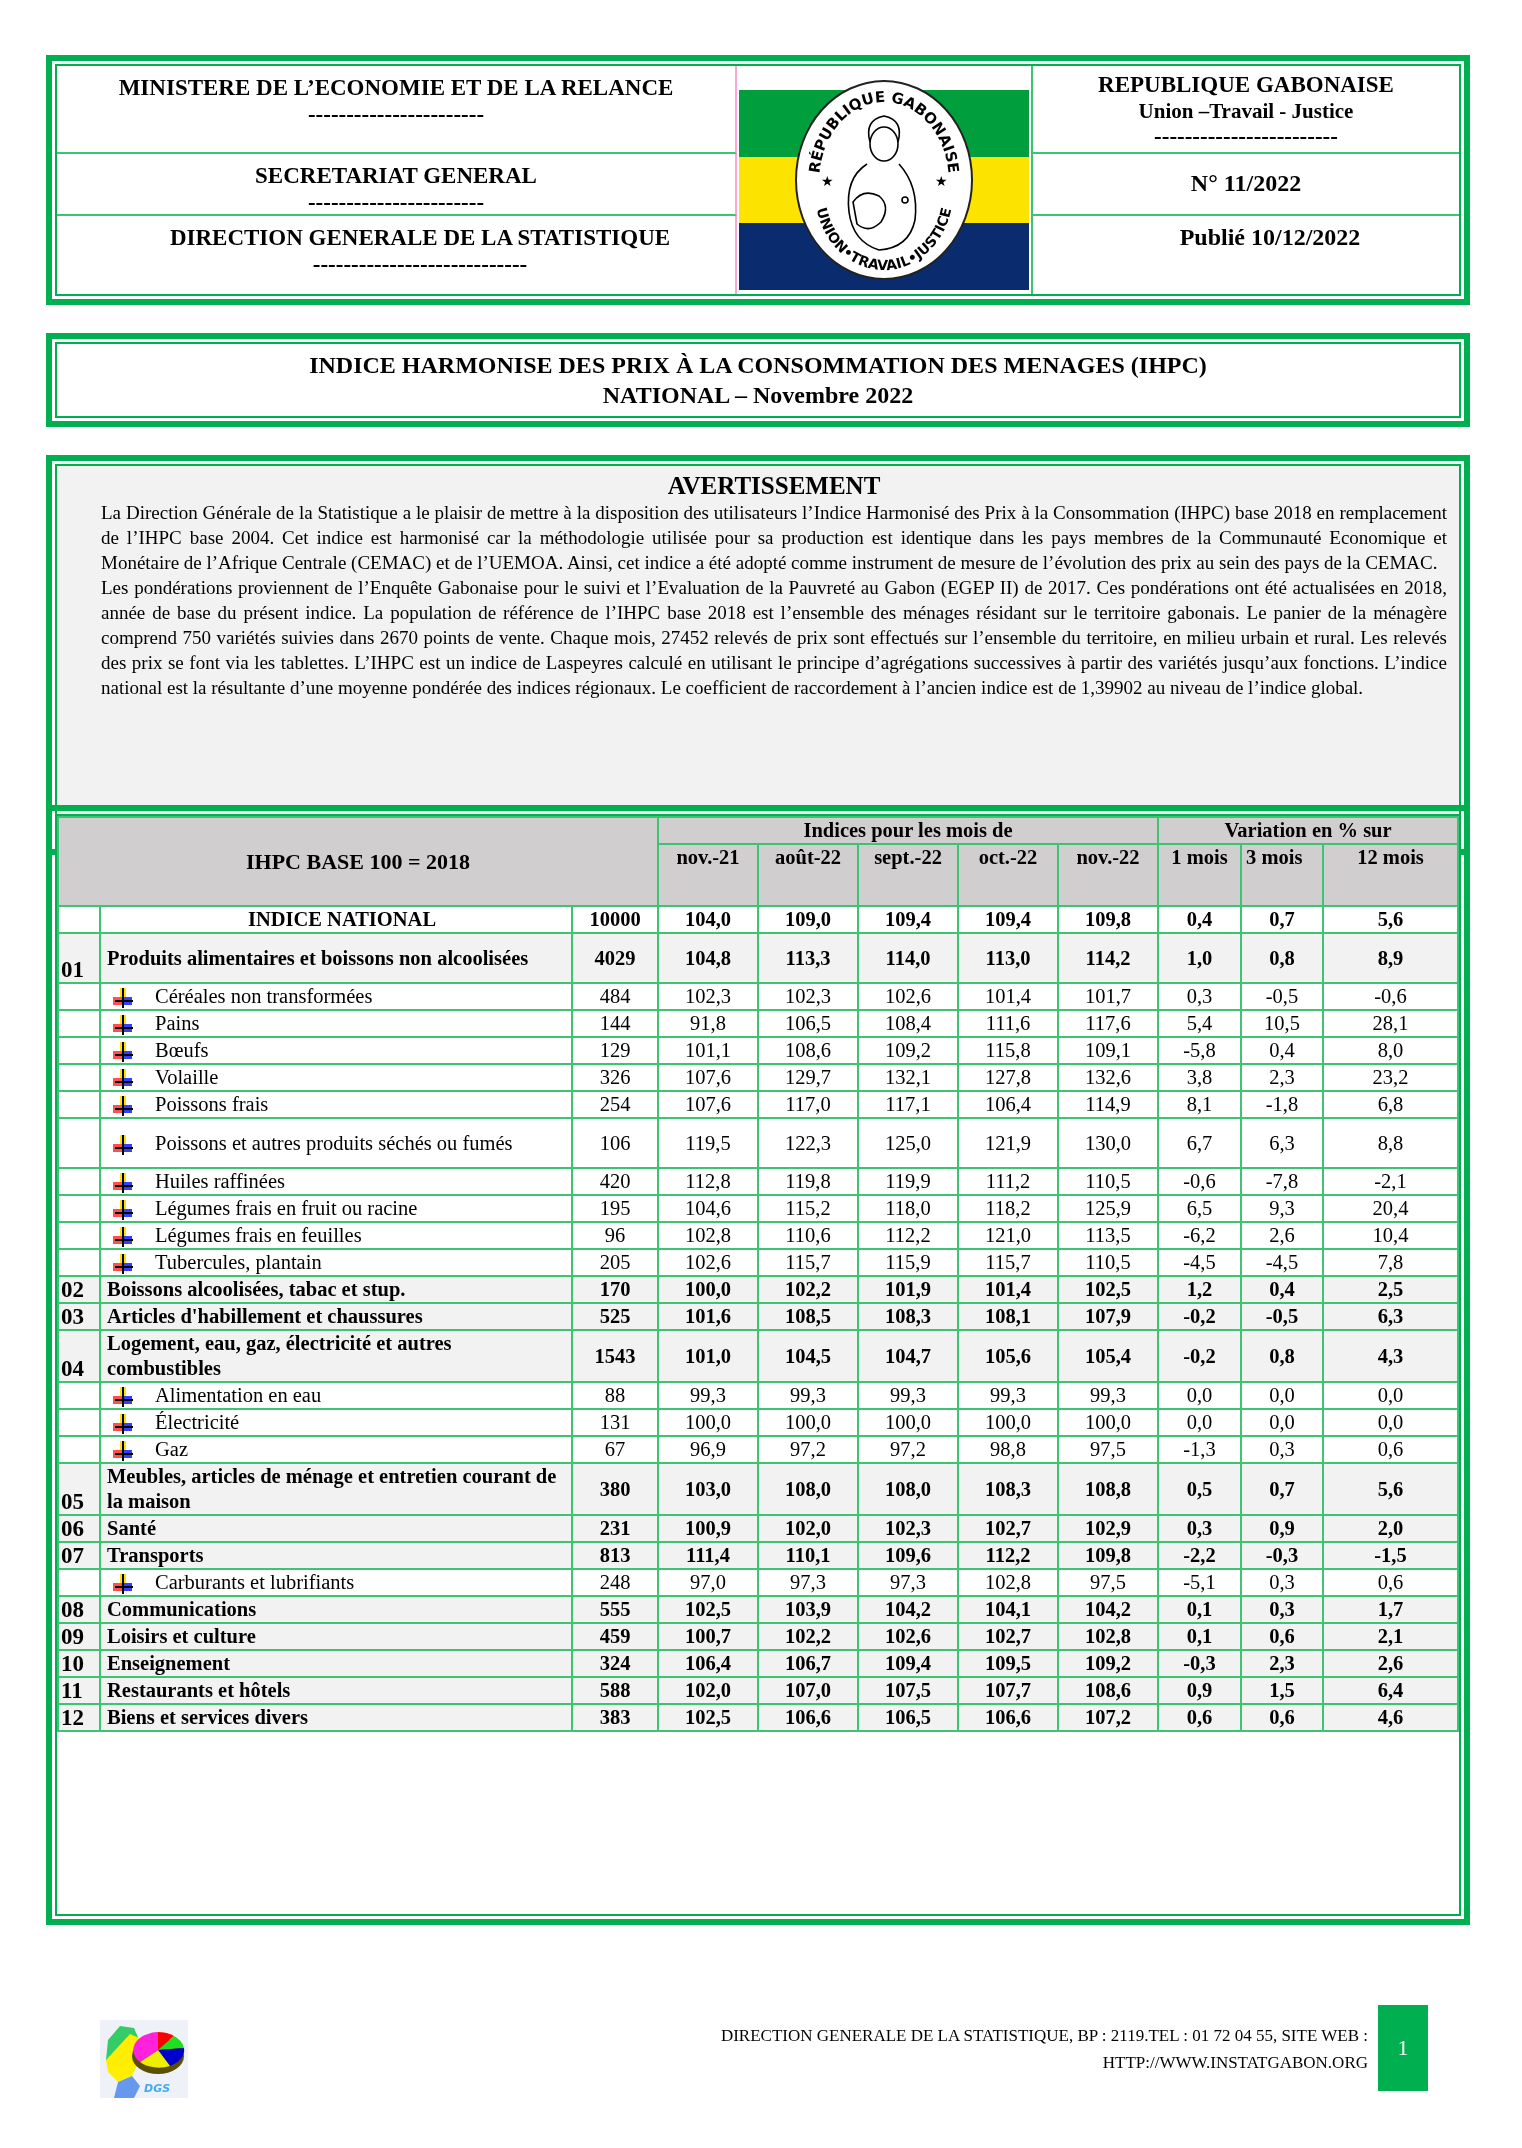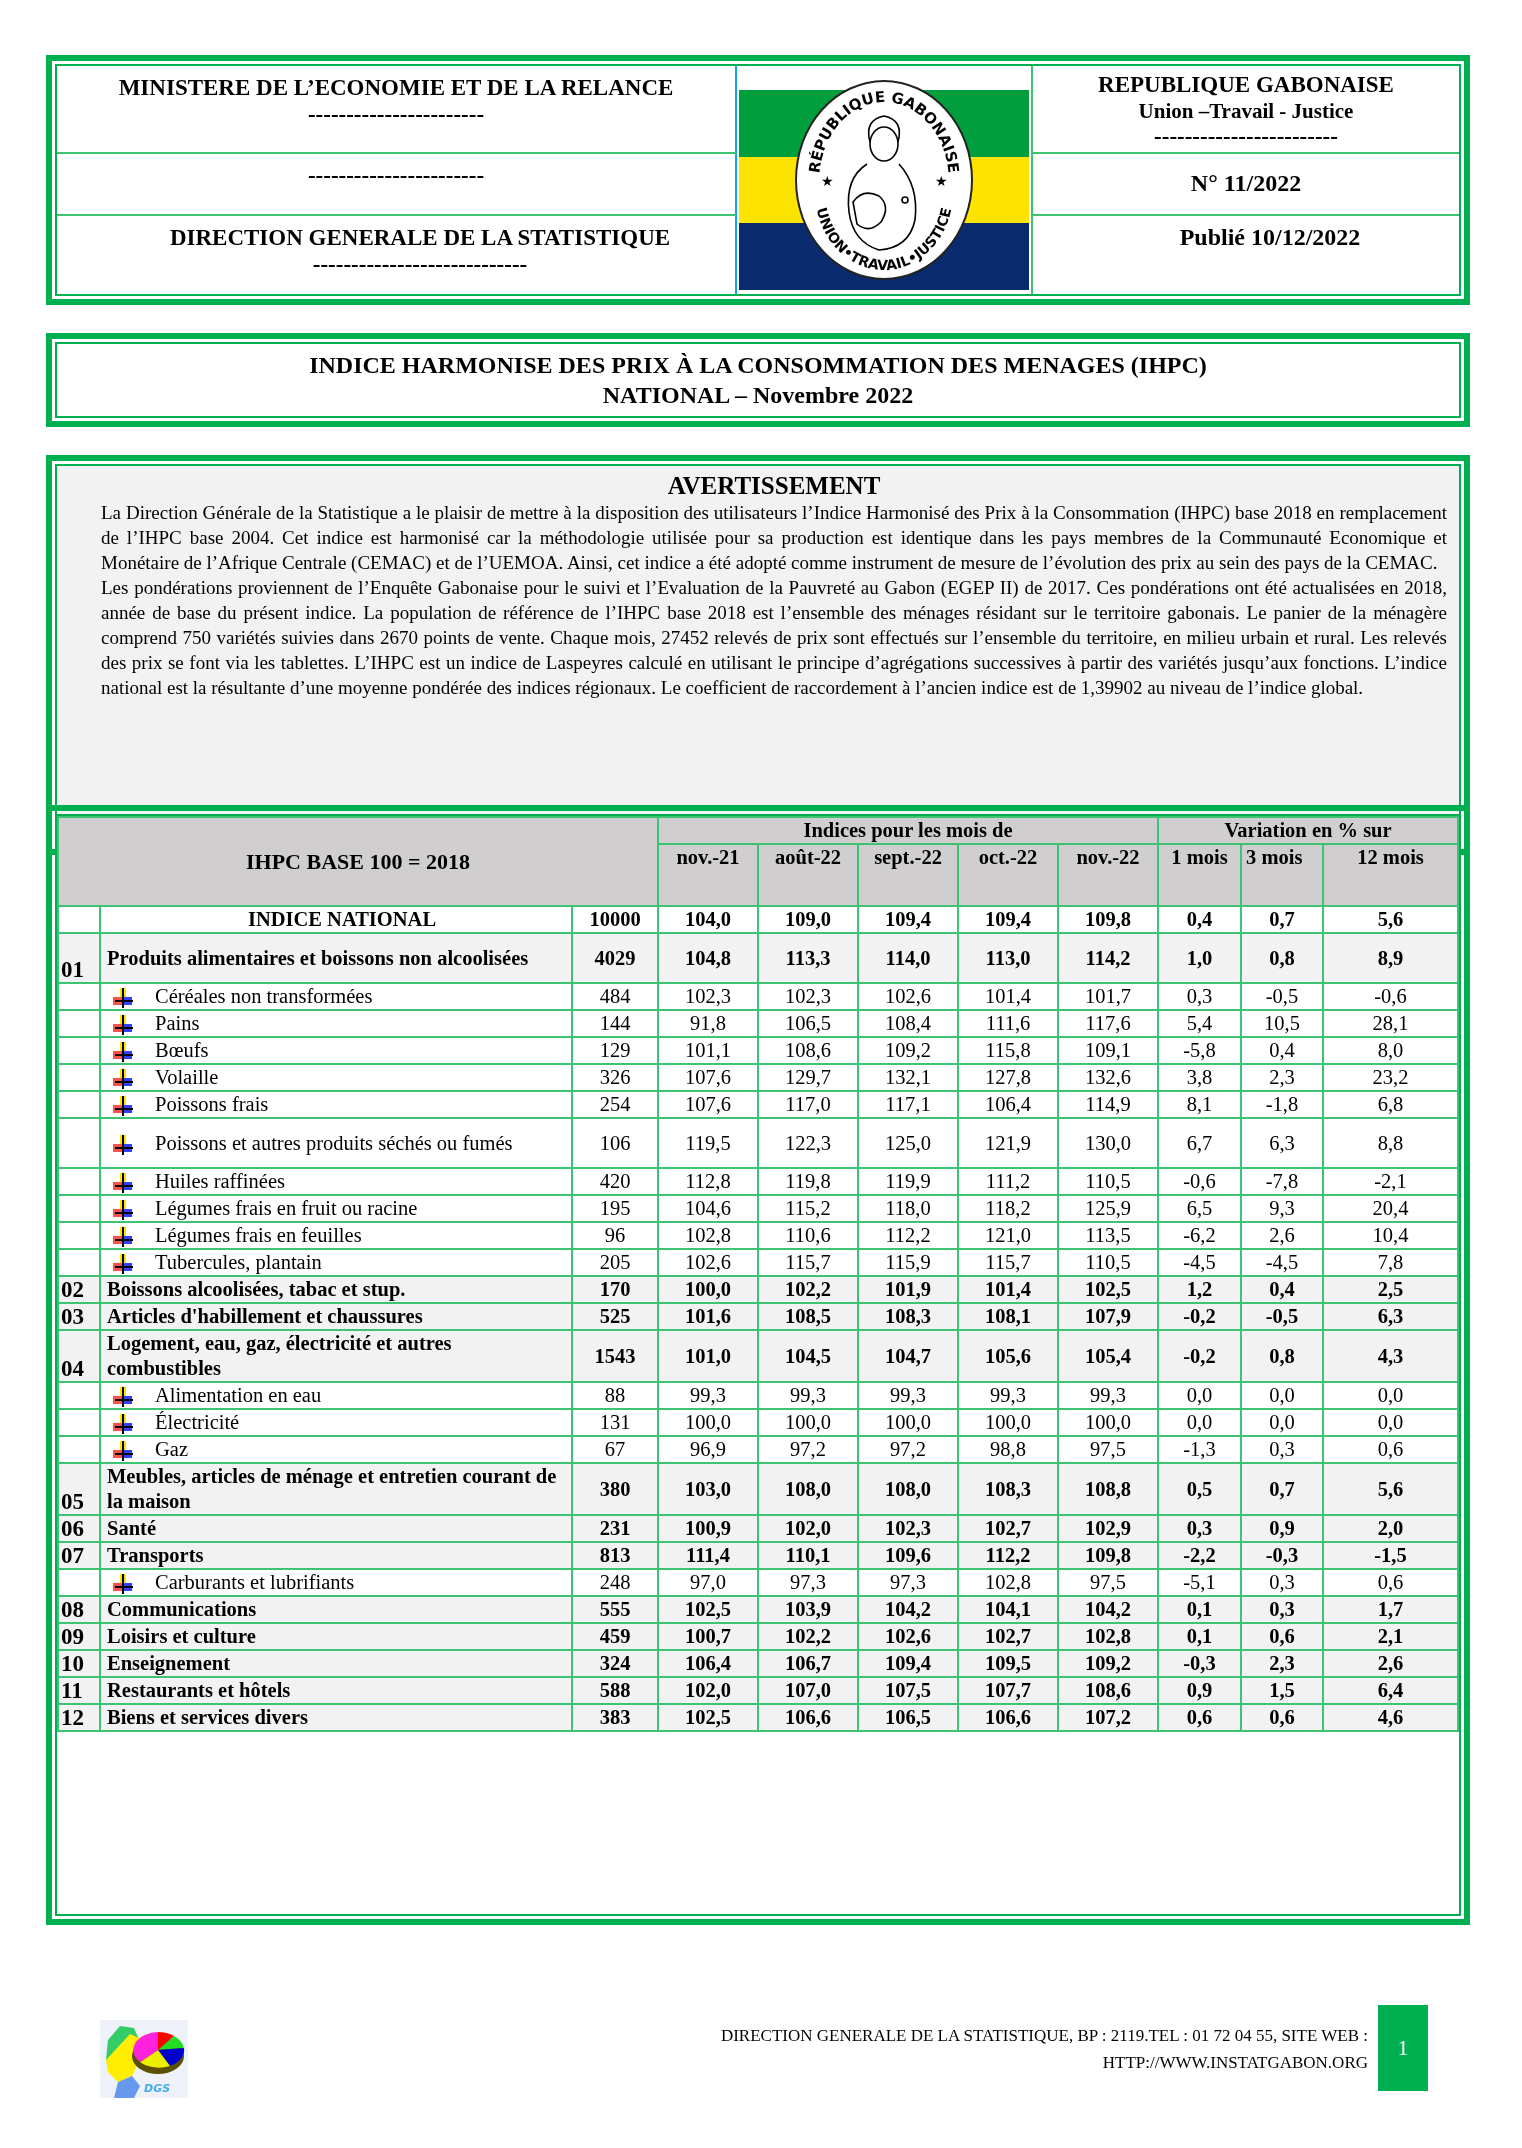--- a/index.html
+++ b/index.html
@@ -2,21 +2,21 @@
 <html><head>
 <meta charset="utf-8">
 <style>
   html,body{margin:0;padding:0;background:#fff;}
   body{width:1522px;height:2148px;position:relative;font-family:"Liberation Serif","DejaVu Serif",serif;color:#000;overflow:hidden;}
   .frame{position:absolute;border:6px solid #00b050;box-sizing:border-box;}
   .frame-inner{position:absolute;inset:3px;border:2px solid #00b050;box-sizing:border-box;}
   
   #hdr{left:46px;top:55px;width:1424px;height:250px;}
   #hdr .frame-inner{display:grid;grid-template-columns:680px 296px 1fr;grid-template-rows:88px 62px 1fr;}
-  .hcell{border-right:2px solid #0ea5e9;border-bottom:2px solid #3cc473;text-align:center;font-weight:bold;font-size:23px;line-height:27px;box-sizing:border-box;padding-top:8px;}
+  .hcell{border-right:2px solid #f9a8d4;border-bottom:2px solid #3cc473;text-align:center;font-weight:bold;font-size:23px;line-height:27px;box-sizing:border-box;padding-top:8px;}
   .hcell.last-row{border-bottom:none;padding-left:48px;}
   .hcell.right{border-right:none;}
   .dashes{font-weight:bold;letter-spacing:0;}
   #flag{grid-column:2;grid-row:1/4;border-right:2px solid #3cc473;position:relative;box-sizing:border-box;}
   #flag .bands{position:absolute;left:2px;top:24px;width:290px;height:200px;}
   .band{height:33.33%;}
   .emblem{position:absolute;left:50%;top:50%;transform:translate(-50%,-50%);width:178px;height:200px;border-radius:50%;background:#fff;border:2px solid #222;box-sizing:border-box;display:flex;align-items:center;justify-content:center;}
   
   #title{left:46px;top:333px;width:1424px;height:94px;}
   #title .frame-inner{display:flex;flex-direction:column;align-items:center;justify-content:center;font-weight:bold;font-size:24px;line-height:30px;}
@@ -84,20 +84,21 @@
           <text x="138" y="104" font-size="14" fill="#000">★</text>
         </svg>
       </div>
     </div>
     <div class="hcell right" style="padding-top:6px;line-height:26px;">
       <div>REPUBLIQUE GABONAISE</div>
       <div style="font-size:21px">Union –Travail - Justice</div>
       <div class="dashes">------------------------</div>
     </div>
     <div class="hcell" style="grid-column:1;grid-row:2;">
+      <div>SECRETARIAT GENERAL</div>
       <div class="dashes">-----------------------</div>
     </div>
     <div class="hcell right" style="grid-column:3;grid-row:2;font-size:24px;padding-top:16px;">N° 11/2022</div>
     <div class="hcell last-row" style="grid-column:1;grid-row:3;">
       <div>DIRECTION GENERALE DE LA STATISTIQUE</div>
       <div class="dashes">----------------------------</div>
     </div>
     <div class="hcell right last-row" style="grid-column:3;grid-row:3;font-size:24px;">Publié 10/12/2022</div>
   </div>
 </div>

